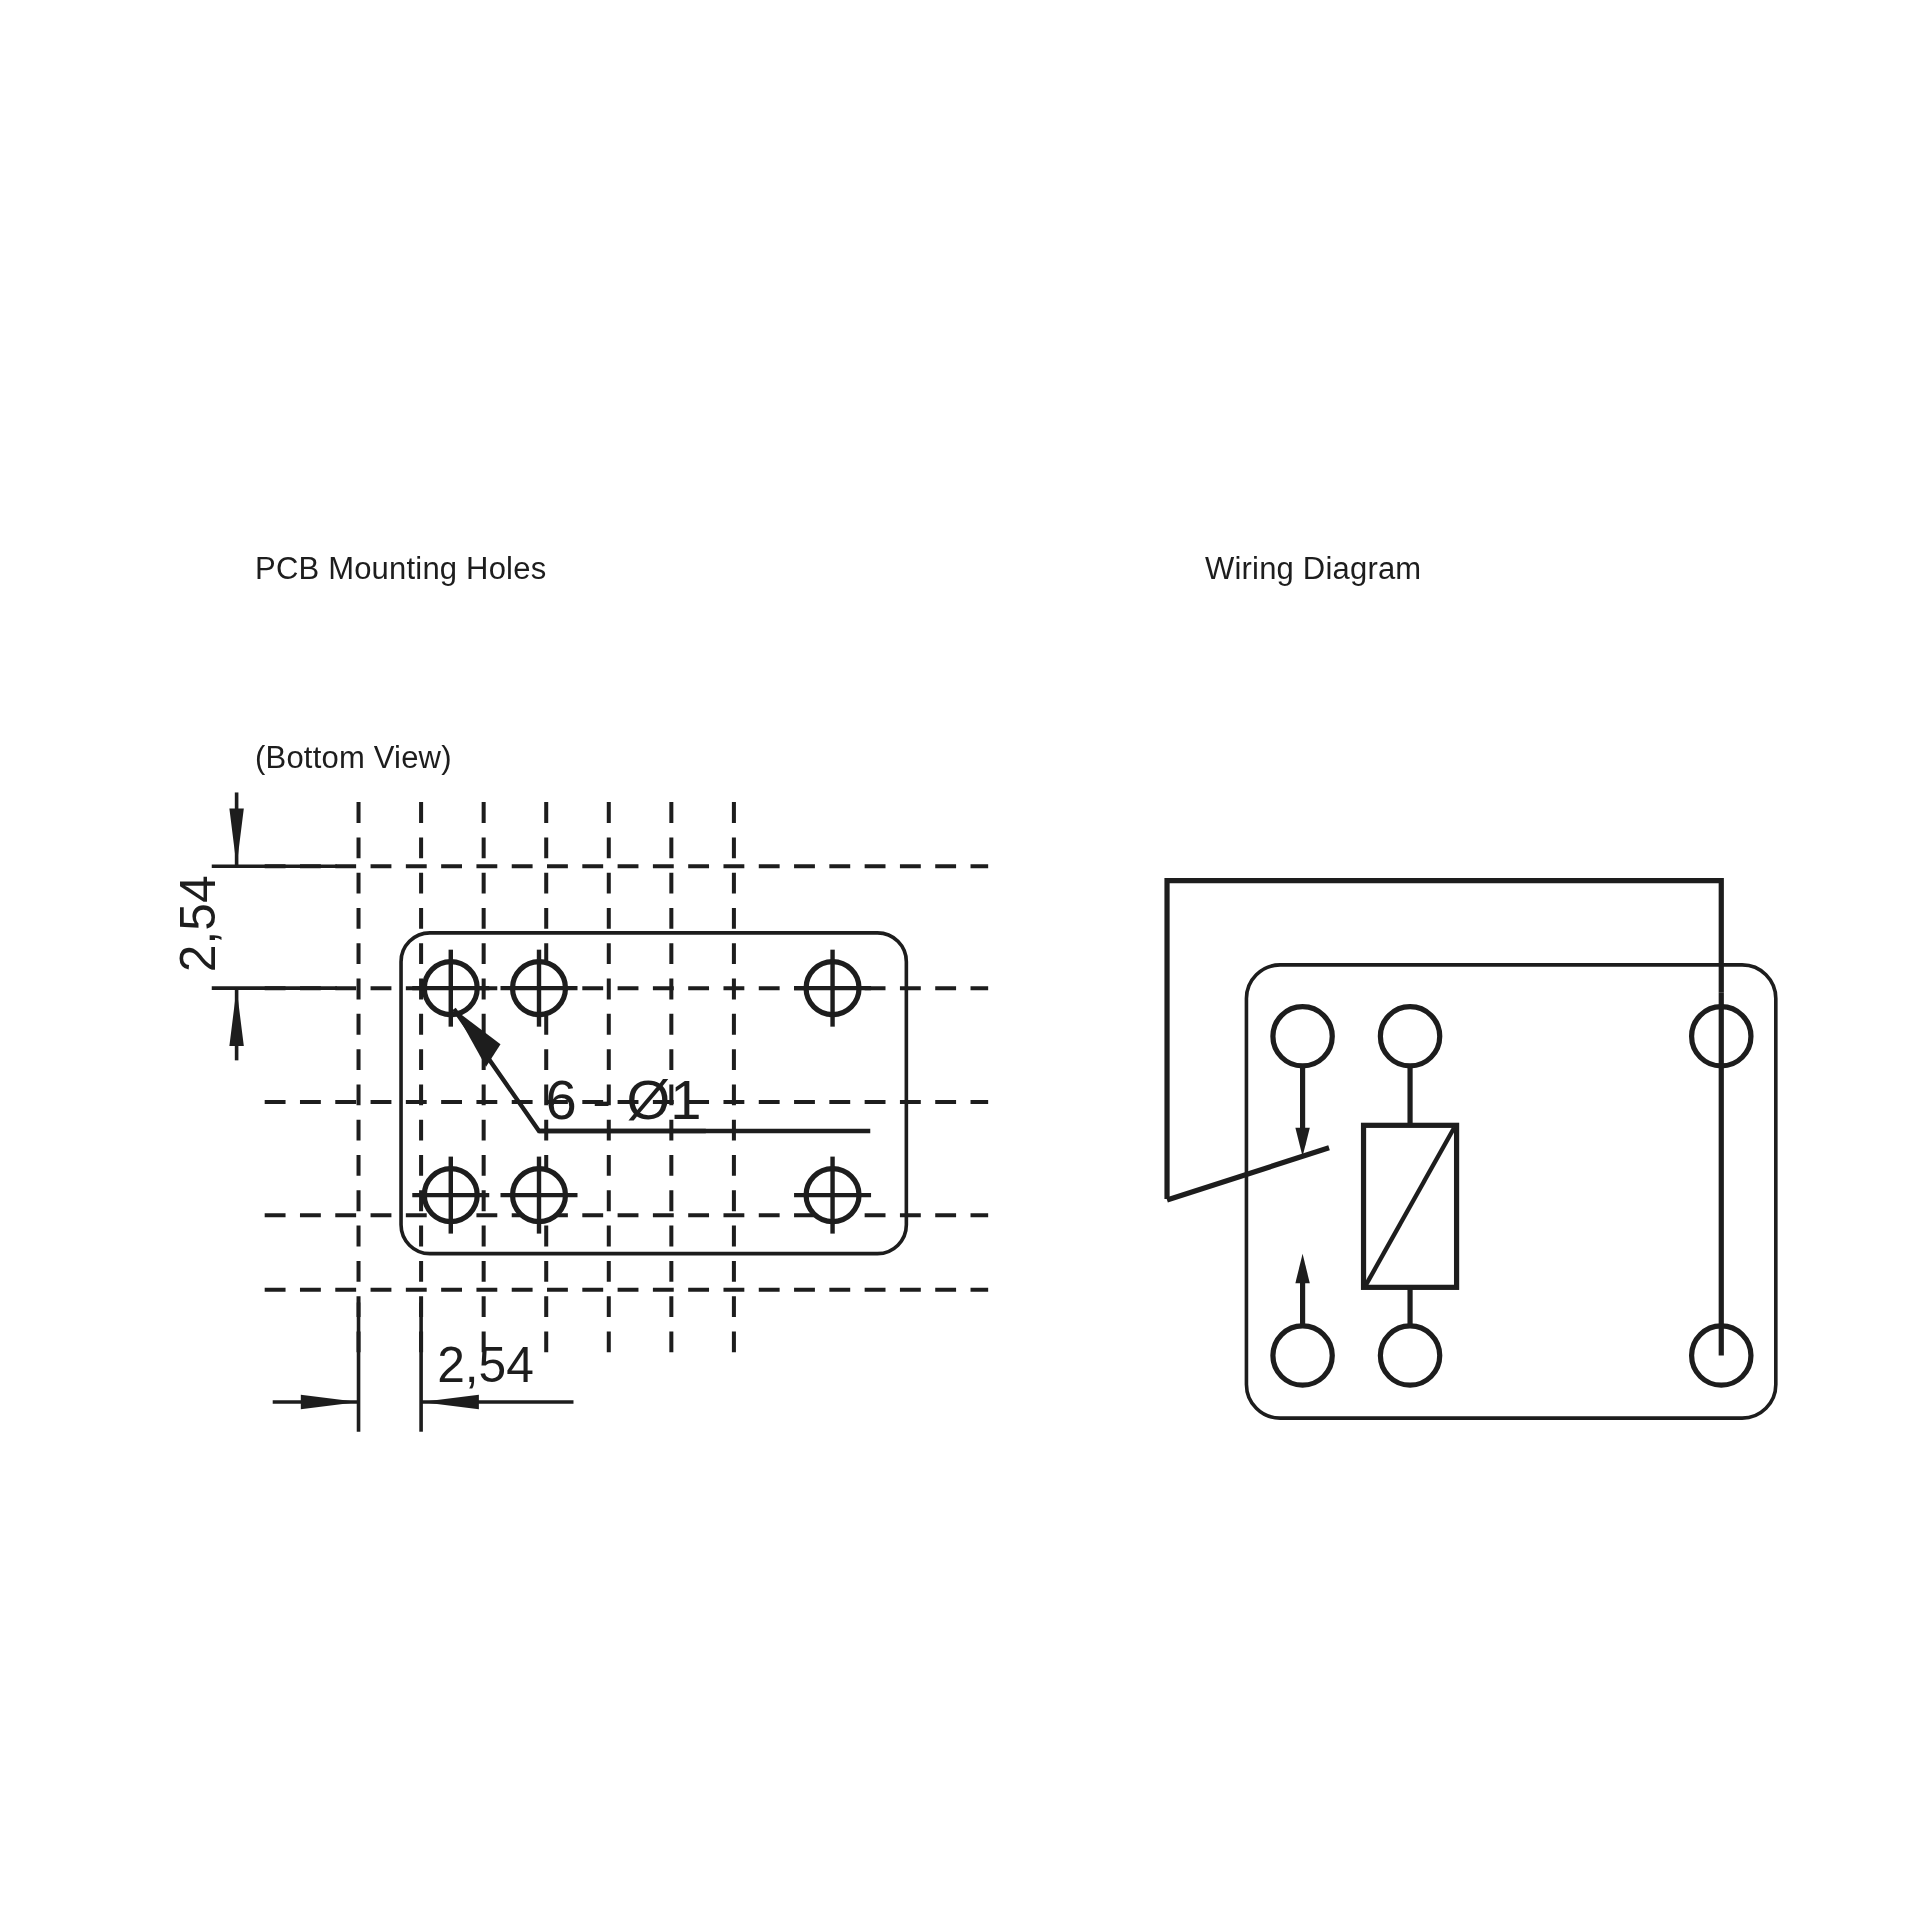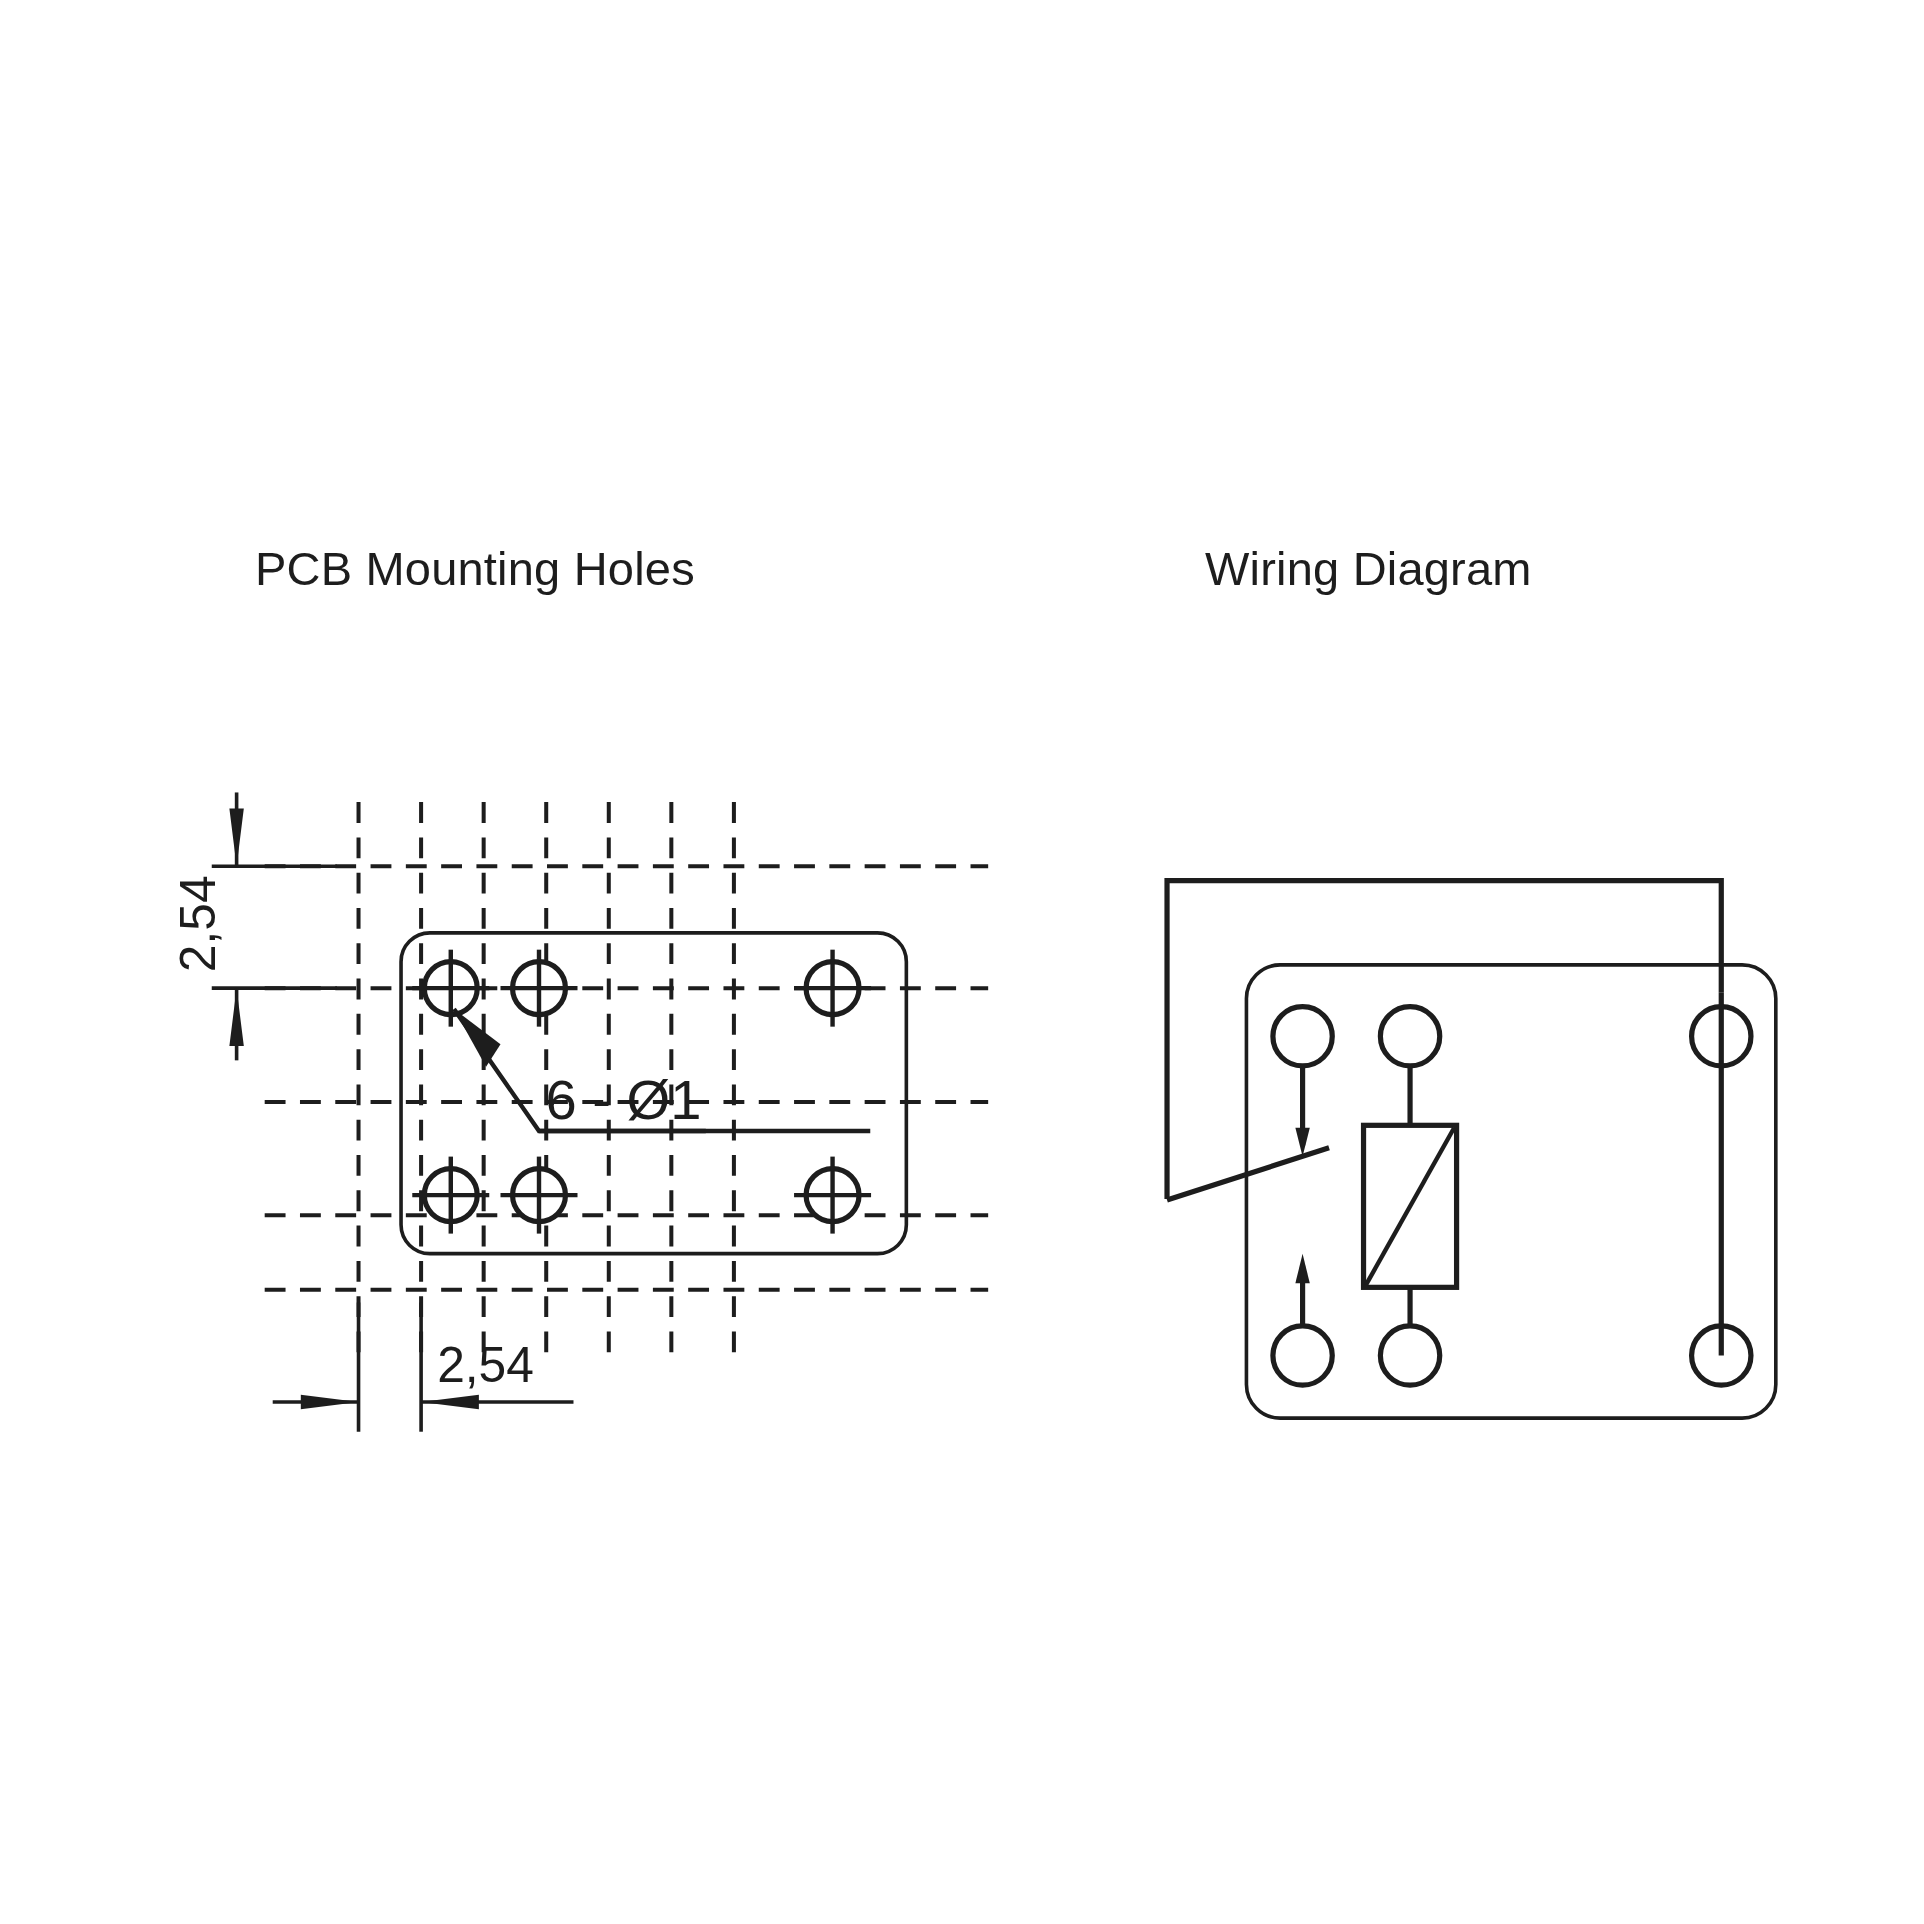--- a/index.html
+++ b/index.html
@@ -17,21 +17,21 @@
   }
   #root {
     position: absolute;
     inset: 0;
     width: 1925px;
     height: 1925px;
   }
   .title-block {
     position: absolute;
     font-family: "Liberation Sans", sans-serif;
-    font-size: 47px;
+    font-size: 31px;
     line-height: 63px;
     color: #1d1d1d;
     white-space: pre;
     letter-spacing: 0.2px;
   }
   #pcb-title { left: 255px; top: 411px; }
   #wiring-title { left: 1205px; top: 411px; }
 
   svg { display: block; }
   .stage {
@@ -70,20 +70,21 @@
   }
   .arrow { fill: #1d1d1d; stroke: none; }
 </style>
 </head>
 <body>
 
 <div id="root">
 
   <div class="title-block" id="pcb-title">
     <div>PCB Mounting Holes</div>
+    <div>(Bottom View)</div>
   </div>
 
   <div class="title-block" id="wiring-title">
     <div>Wiring Diagram</div>
   </div>
 
   <svg class="stage" width="1925" height="1925" viewBox="0 0 2400 2400">
 
     <defs>
       <marker id="m-arrow-dn" markerWidth="16" markerHeight="22" refX="8" refY="22" orient="auto" markerUnits="userSpaceOnUse">

